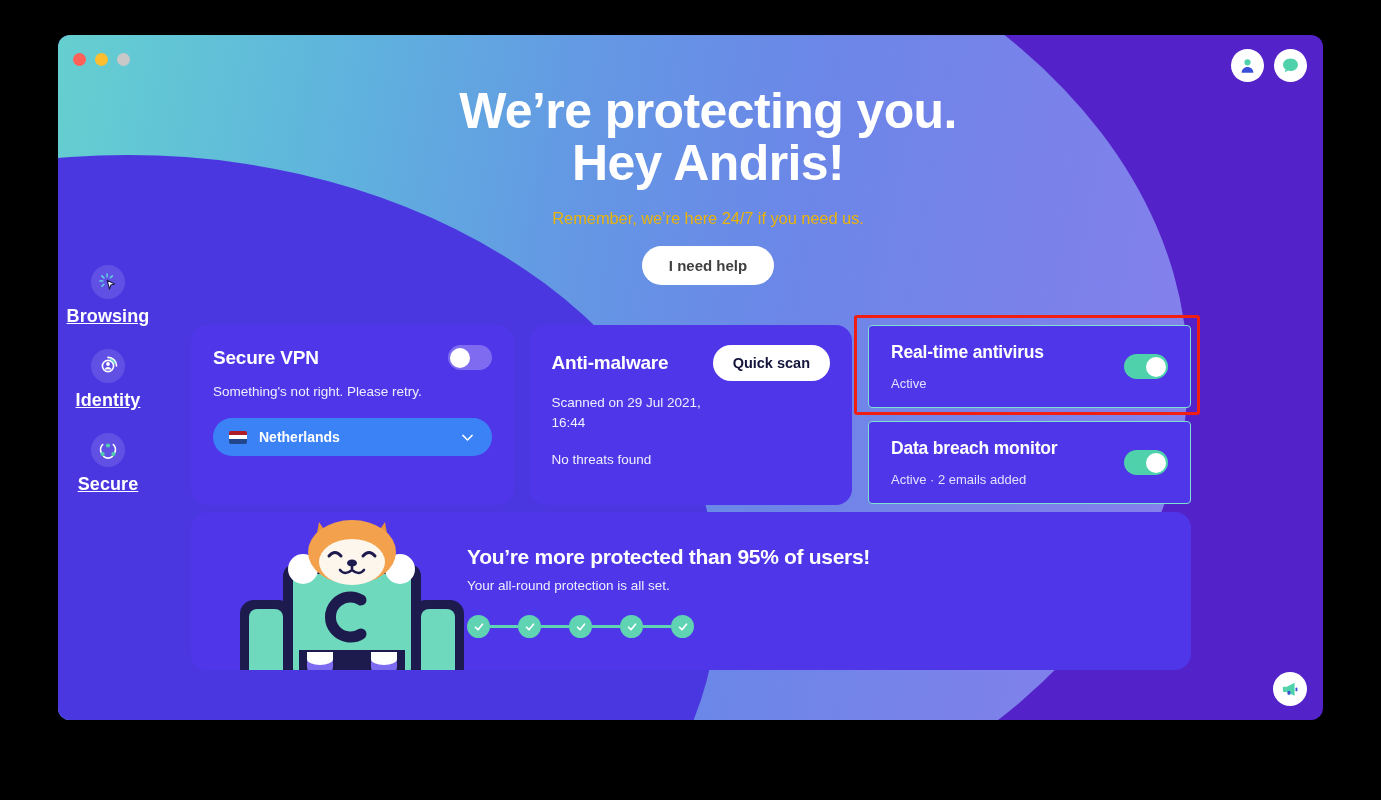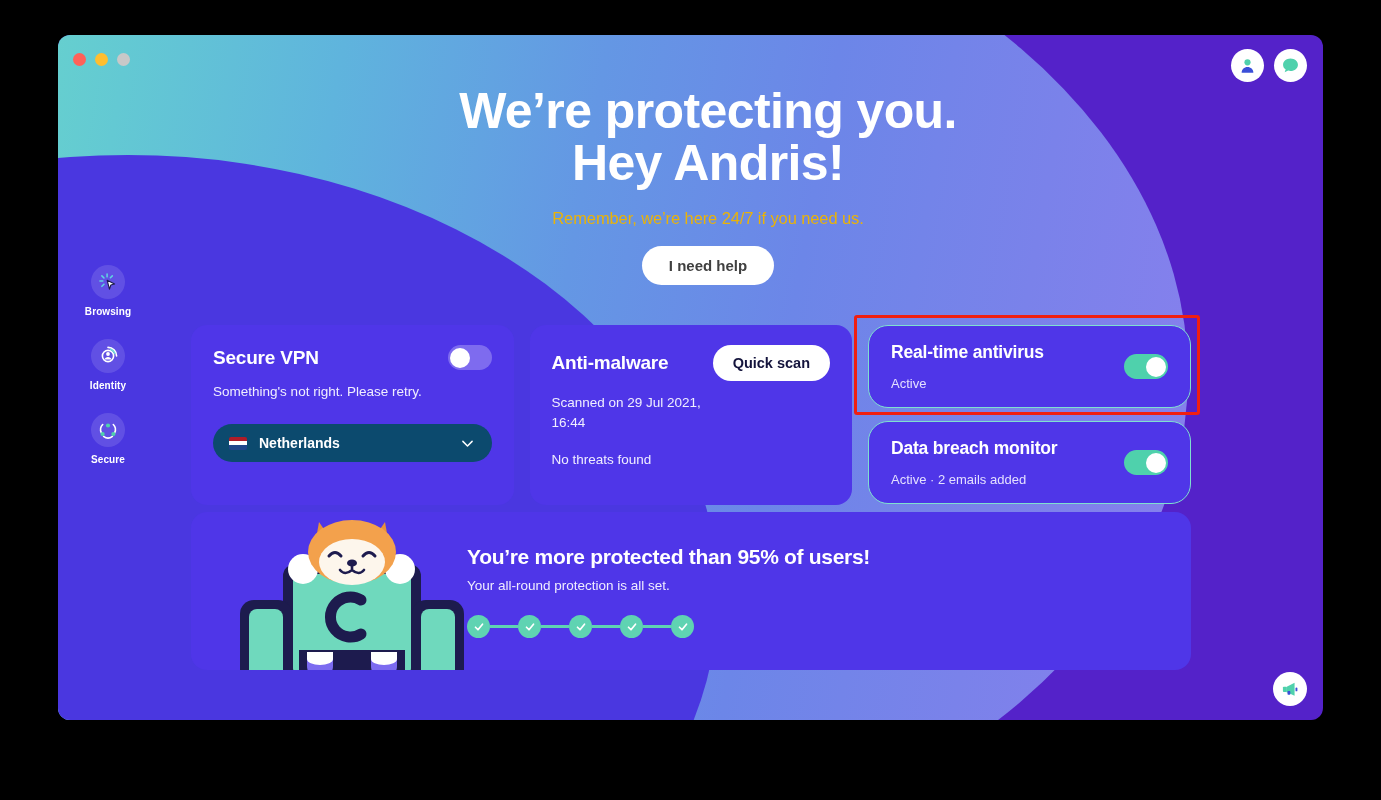--- a/index.html
+++ b/index.html
@@ -109,23 +109,24 @@
   }
   .side-icon {
     width: 34px; height: 34px;
     border-radius: 50%;
     background: rgba(255,255,255,0.13);
     display: flex; align-items: center; justify-content: center;
     margin-bottom: 7px;
   }
   .side-label {
     color: #ffffff;
-    font-size: 10px;
+    font-size: 18px;
     font-weight: bold;
     letter-spacing: 0.1px;
+    text-decoration: underline;
   }
 
   
   #hero {
     position: absolute;
     left: 150px; top: 50px;
     width: 1000px;
     text-align: center;
     z-index: 20;
   }
@@ -221,22 +222,22 @@
     font-weight: bold;
     padding: 10px 20px;
     border-radius: 30px;
     border: none;
     cursor: pointer;
     font-family: "Liberation Sans", sans-serif;
   }
 
   
   .country-select {
-    margin-top: 22px;
-    background: #0c4a6e;
+    margin-top: 16px;
+    background: #3b82f6;
     border-radius: 24px;
     height: 38px;
     display: flex;
     align-items: center;
     padding: 0 16px;
     cursor: pointer;
   }
   .flag {
     width: 18px; height: 13px;
     border-radius: 2px;
@@ -248,21 +249,21 @@
   .flag i { display: block; height: 33.34%; }
   .country-name { font-size: 14px; font-weight: bold; flex: 1; }
 
   
   .mini-col { display: flex; flex-direction: column; gap: 13px; }
   .mini-card {
     width: 323px;
     height: 83px;
     background: #4f36e8;
     border: 1.5px solid #7fe0d0;
-    border-radius: 20px;
+    border-radius: 4px;
     padding: 0 22px;
     display: flex;
     align-items: center;
     justify-content: space-between;
     color: #fff;
   }
   .mini-title { font-size: 17.5px; font-weight: bold; letter-spacing: -0.2px; }
   .mini-sub { font-size: 13px; color: #e4e0ff; margin-top: 13px; }
 
   

